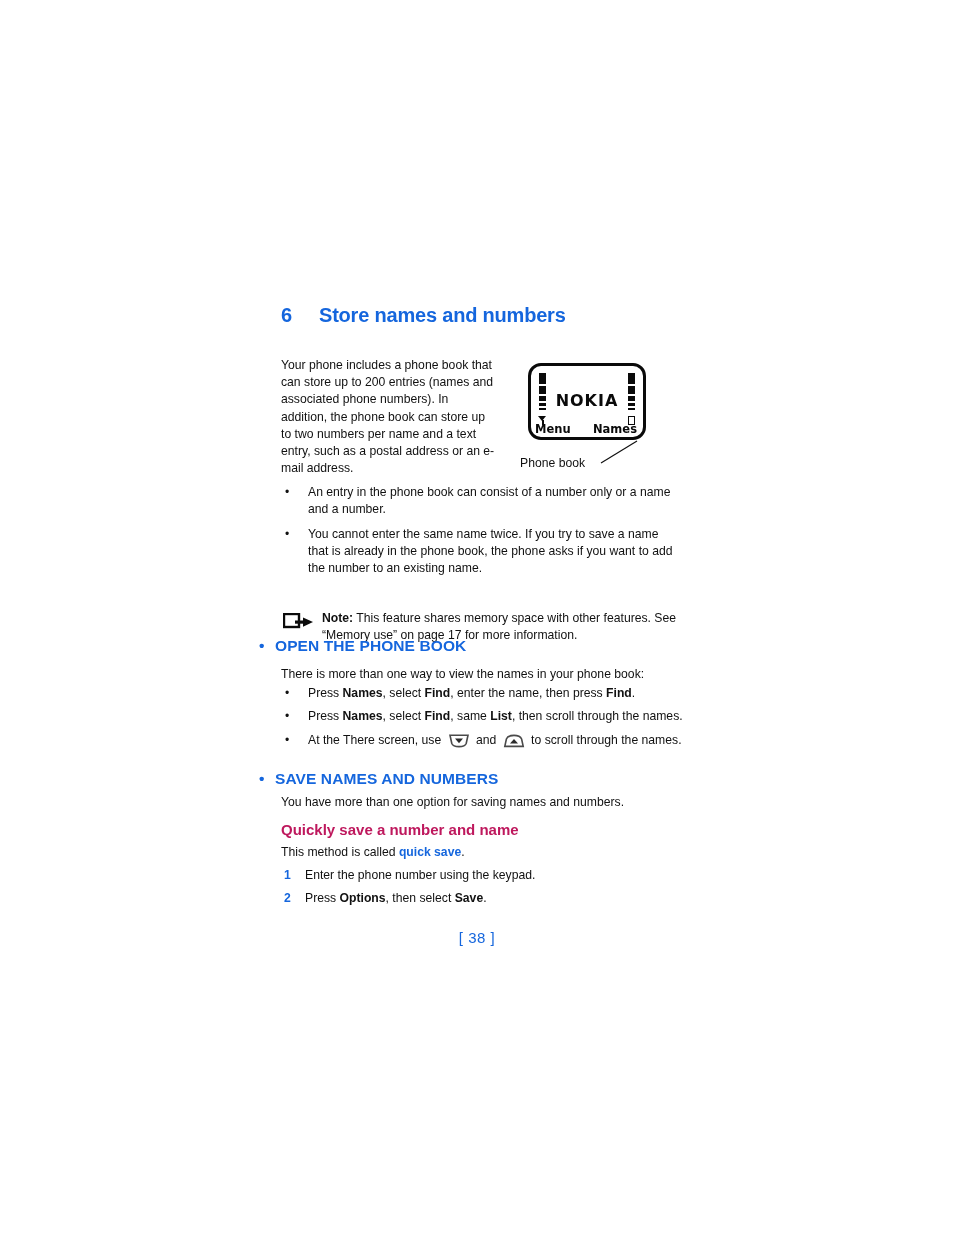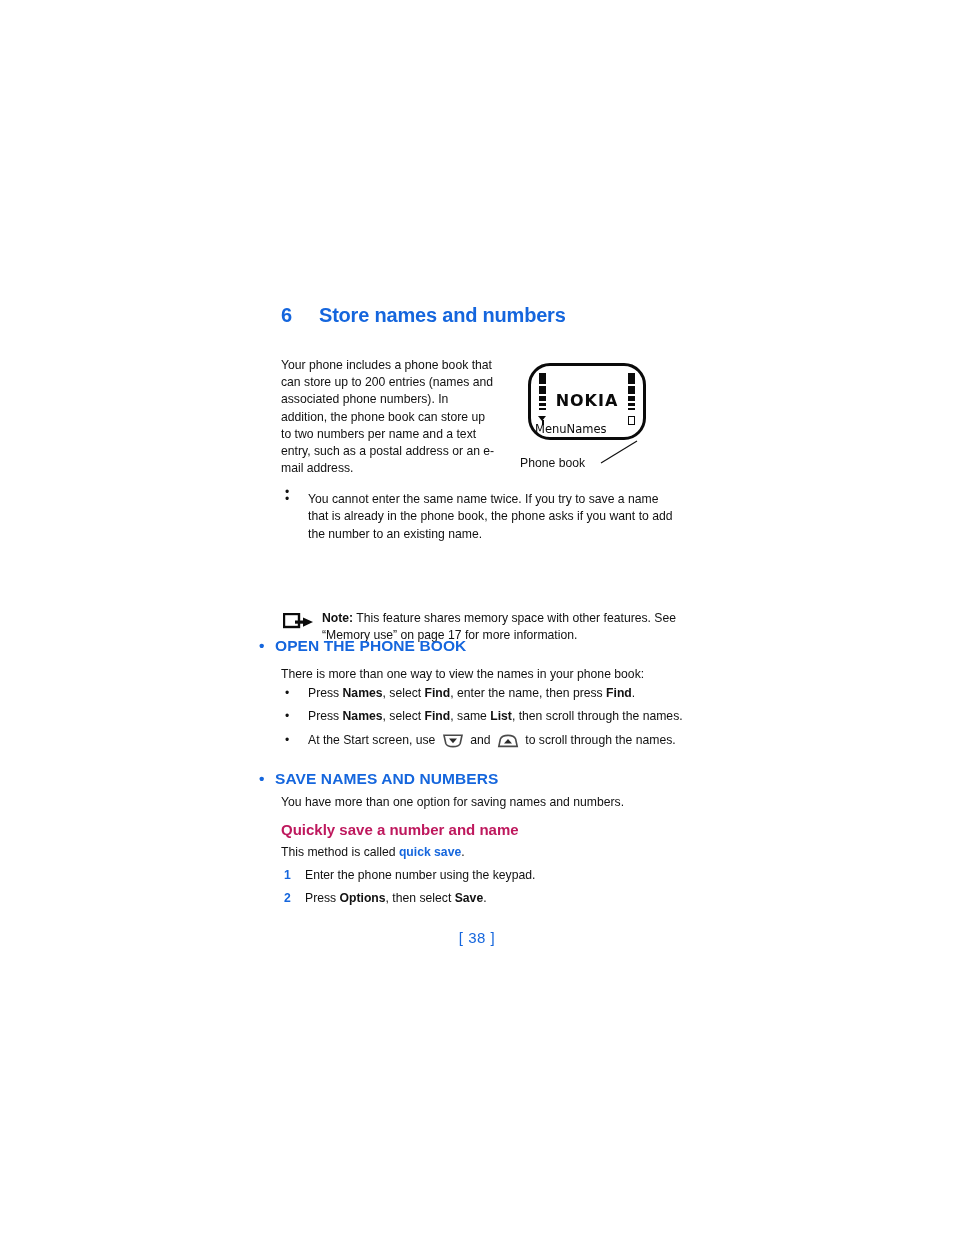--- a/index.html
+++ b/index.html
@@ -61,21 +61,21 @@
     width: 150px;
     height: 120px;
   }
   .phone-body {
     position: absolute;
     left: 8px;
     top: 3px;
     width: 118px;
     height: 77px;
     border: 3px solid #0a0a0a;
-    border-radius: 22px;
+    border-radius: 13px;
     background: #ffffff;
     box-sizing: border-box;
   }
   .phone-inner {
     position: absolute;
     left: 0; top: 0;
     width: 100%; height: 100%;
   }
   .nokia-word {
     position: absolute;
@@ -88,24 +88,24 @@
     font-weight: bold;
     letter-spacing: 1px;
     color: #0a0a0a;
   }
   .softkeys {
     position: absolute;
     left: 3px;
     right: 3px;
     bottom: 1px;
     display: flex;
-    justify-content: flex-start;
+    justify-content: space-between;
     font-family: "DejaVu Sans", sans-serif;
     font-size: 11.5px;
-    font-weight: normal;
+    font-weight: bold;
     color: #0a0a0a;
   }
   .softkey-left { padding-left: 1px; }
   .softkey-right { padding-right: 3px; }
 
   
   .bar-stack {
     position: absolute;
     top: 7px;
     width: 7px;
@@ -358,41 +358,41 @@
     </div>
 
     <svg class="leader-line" viewBox="0 0 38 24">
       <line x1="1" y1="23" x2="37" y2="1" stroke="#111" stroke-width="1.2"></line>
     </svg>
 
     <div class="caption-phonebook">Phone book</div>
   </div>
 
   <div class="bullet-list" id="intro-bullets">
-      <div class="bullet-row"><span class="dot">•</span></div>
+      <div class="bullet-row"><span class="dot">•</span><span>An entry in the phone book can consist of a number only or a name and a number.</span></div>
       <div class="bullet-row"><span class="dot">•</span><span>You cannot enter the same name twice. If you try to save a name that is already in the phone book, the phone asks if you want to add the number to an existing name.</span></div>
     </div>
 
   <div class="note-block">
     <svg class="note-icon" viewBox="0 0 31 18">
       <rect x="1" y="1" width="15" height="13" fill="none" stroke="#0a0a0a" stroke-width="2.4"></rect>
       <rect x="12" y="7.5" width="10" height="3.2" fill="#0a0a0a"></rect>
       <polygon points="20,4.5 30,9.1 20,13.7" fill="#0a0a0a"></polygon>
     </svg>
     <span class="note-label">Note:</span><span> This feature shares memory space with other features. See “Memory use” on page 17 for more information.</span>
   </div>
 
   <div class="section-head" id="head-open">
     <span class="sdot">•</span><span>OPEN THE PHONE BOOK</span>
   </div>
   <div class="section-lead" id="lead-open">There is more than one way to view the names in your phone book:</div>
   <div class="bullet-list" id="open-steps">
       <div class="bullet-row"><span class="dot">•</span><span>Press </span><b>Names</b><span>, select </span><b>Find</b><span>, enter the name, then press </span><b>Find</b><span>.</span></div>
       <div class="bullet-row"><span class="dot">•</span><span>Press </span><b>Names</b><span>, select </span><b>Find</b><span>, same </span><b>List</b><span>, then scroll through the names.</span></div>
-      <div class="bullet-row"><span class="dot">•</span><span>At the Start screen, use </span><span class="keyglyph"><svg width="22" height="14" viewBox="0 0 22 14">
+      <div class="bullet-row"><span class="dot">•</span><span>At the There screen, use </span><span class="keyglyph"><svg width="22" height="14" viewBox="0 0 22 14">
             <path d="M2 1.2 L20 1.2 L18.2 9.5 Q17 12.6 11 12.6 Q5 12.6 3.8 9.5 Z" fill="#ffffff" stroke="#4a4a4a" stroke-width="1.6"></path>
             <polygon points="7,4.6 15,4.6 11,9.2" fill="#2b2b2b"></polygon>
           </svg></span><span> and </span><span class="keyglyph"><svg width="22" height="14" viewBox="0 0 22 14">
             <path d="M11 1.4 Q17 1.4 18.6 5 L20.2 12.4 L1.8 12.4 L3.4 5 Q5 1.4 11 1.4 Z" fill="#ffffff" stroke="#4a4a4a" stroke-width="1.6"></path>
             <polygon points="7,9.6 15,9.6 11,5" fill="#2b2b2b"></polygon>
           </svg></span><span> to scroll through the names.</span></div>
     </div>
 
   <div class="section-head" id="head-save">
     <span class="sdot">•</span><span>SAVE NAMES AND NUMBERS</span>

